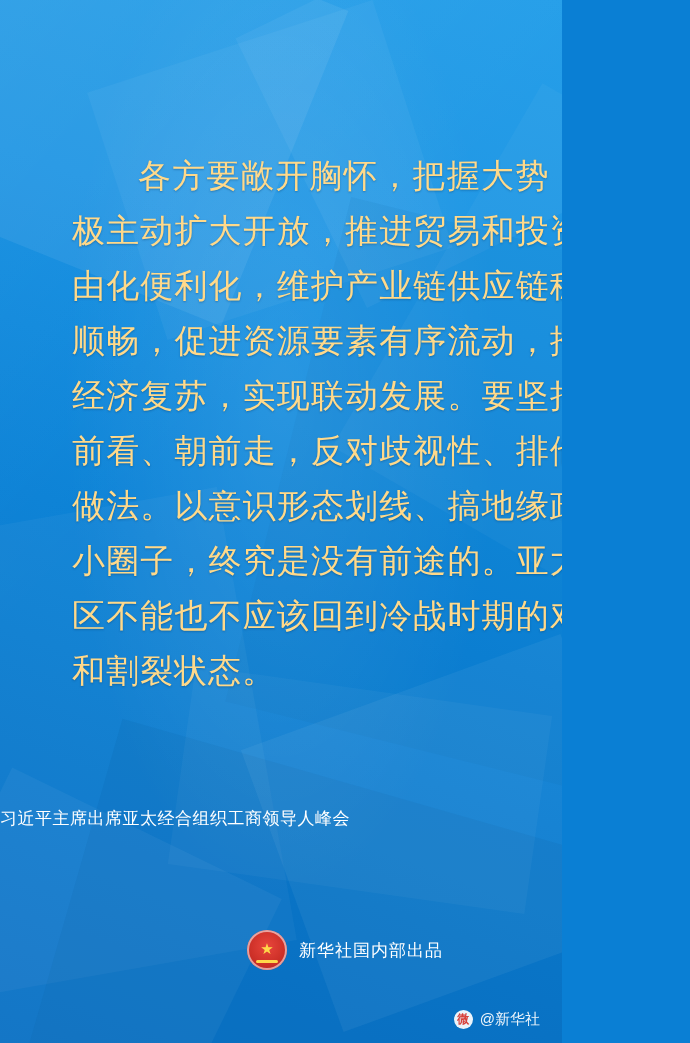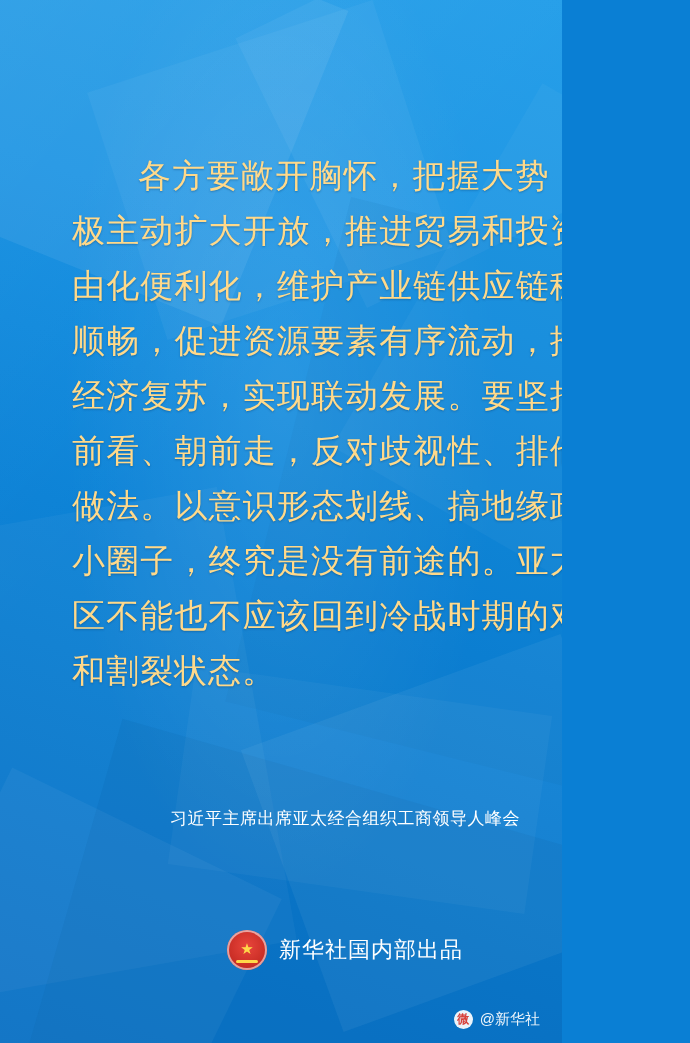--- a/index.html
+++ b/index.html
@@ -57,21 +57,20 @@
     text-align-last: left;
     font-weight: 400;
     text-shadow: 0 1px 2px rgba(0,50,95,0.35);
   }
 
   .caption {
     position: absolute;
     top: 800px;
     left: 0;
     width: 690px;
-    text-align: center;
     color: #ffffff;
     font-size: 17px;
     line-height: 38px;
     letter-spacing: 0.5px;
   }
   .caption .line2 { display: block; }
 
   .credit {
     position: absolute;
     top: 930px;
@@ -104,21 +103,21 @@
     bottom: 7px;
     left: 50%;
     transform: translateX(-50%);
     width: 22px;
     height: 3px;
     background: #ffd84a;
     border-radius: 2px;
   }
   .credit-text {
     color: #ffffff;
-    font-size: 22px;
+    font-size: 17px;
     letter-spacing: 1px;
   }
 
   .weibo {
     position: absolute;
     right: 22px;
     bottom: 14px;
     display: flex;
     align-items: center;
     gap: 7px;

